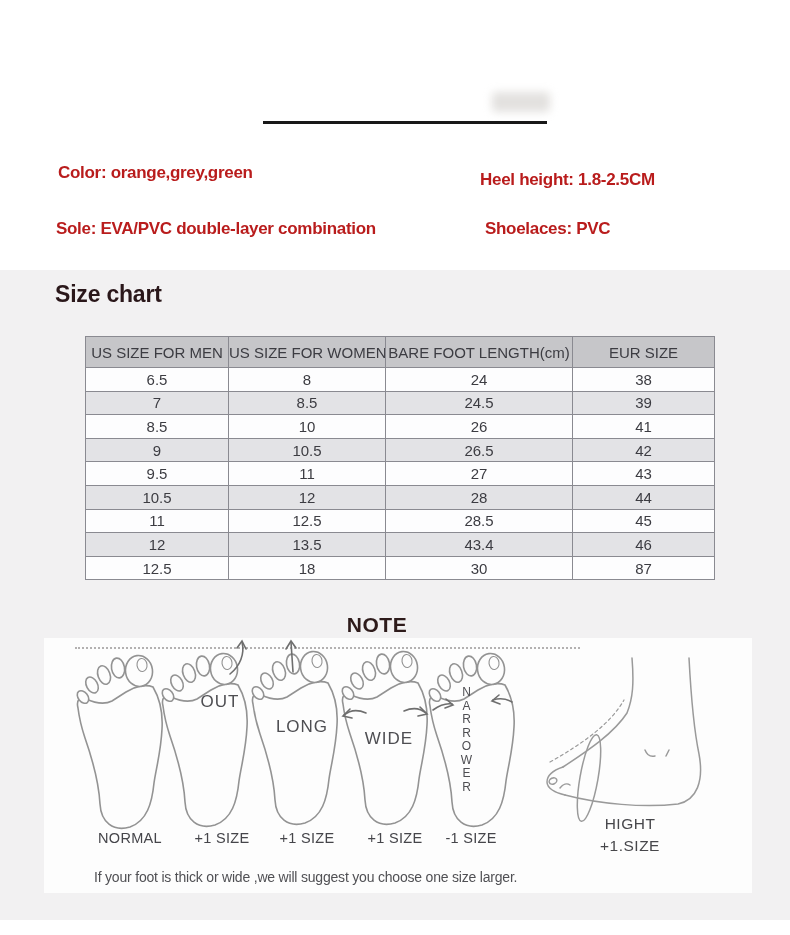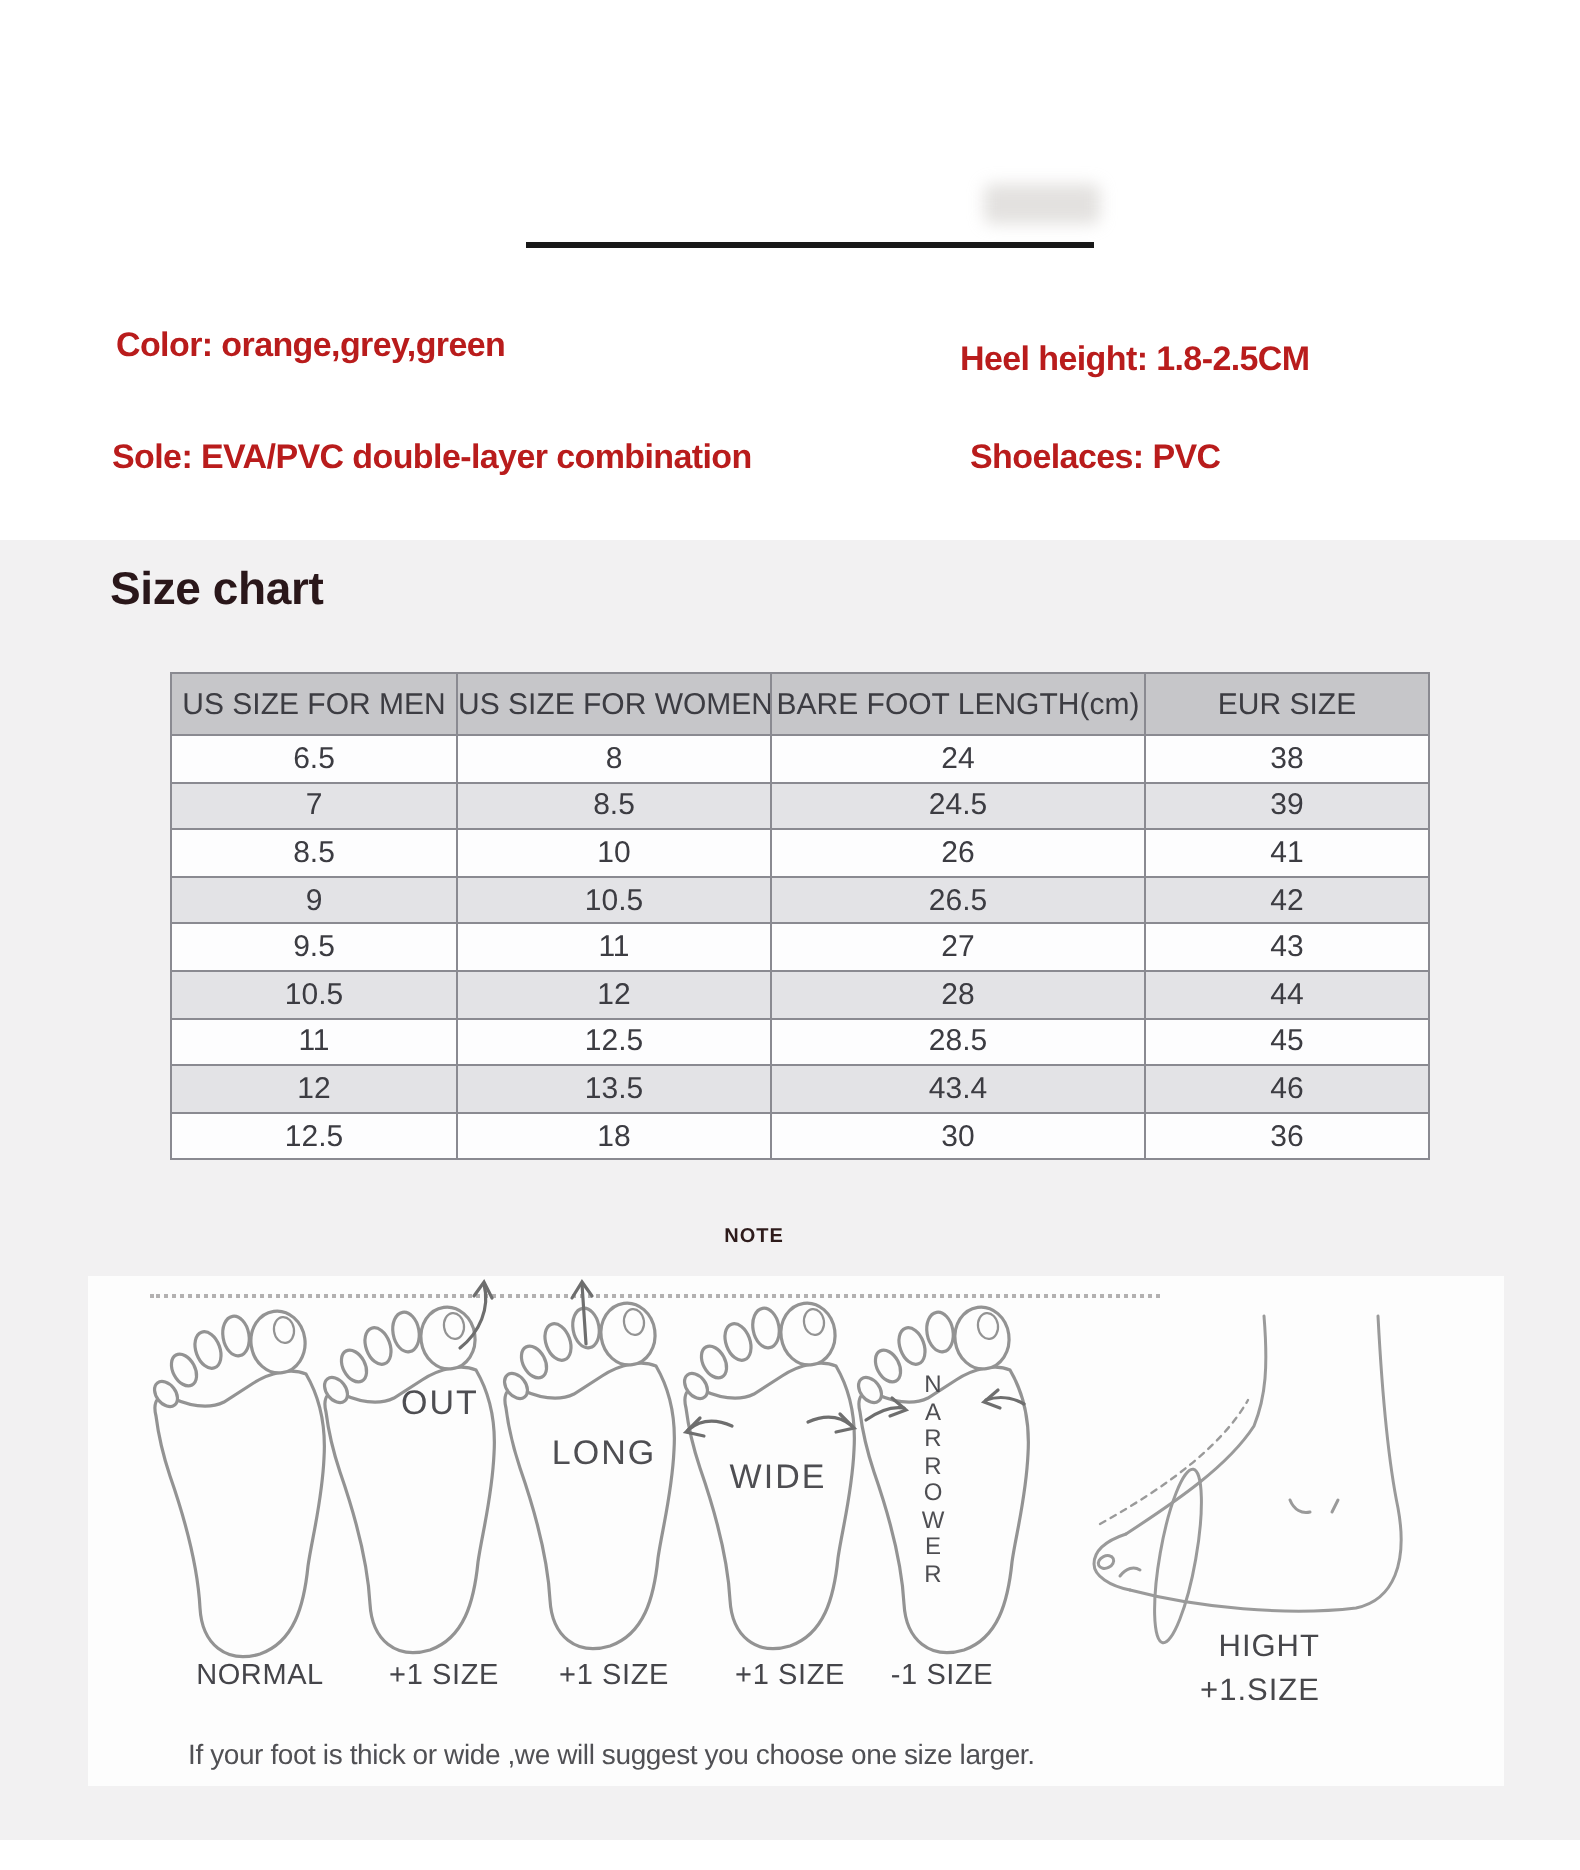--- a/index.html
+++ b/index.html
@@ -43,42 +43,42 @@
   table.size-table th, table.size-table td{
     border:1px solid var(--table-border);
     text-align:center;vertical-align:middle;padding:0;
     font-weight:400;overflow:hidden;white-space:nowrap;
   }
   table.size-table th{height:30px;background:var(--table-header-bg);}
   table.size-table td{height:22.6px;background:#fdfdfe;}
   table.size-table tbody tr:nth-child(even) td{background:var(--table-alt-row);}
   .note-heading{
     position:absolute;left:377px;top:613px;margin:0;transform:translateX(-50%);
-    font-size:10px;font-weight:800;letter-spacing:0.5px;color:#2e1b1b;
+    font-size:21px;font-weight:800;letter-spacing:0.5px;color:#2e1b1b;
   }
   .diagram-panel{position:absolute;left:44px;top:638px;width:708px;height:255px;background:#fdfdfd;}
   .dotted-line{position:absolute;left:31px;top:9px;width:505px;height:0;border-top:2px dotted #b3b1b1;}
   .feet-svg{position:absolute;left:0;top:0;width:708px;height:255px;}
   .flabel{position:absolute;transform:translateX(-50%);font-size:17px;color:#4e4e52;letter-spacing:1px;white-space:nowrap;}
   .flabel-out{left:176px;top:54px;}
   .flabel-long{left:258px;top:79px;}
   .flabel-wide{left:345px;top:91px;}
   .flabel-narrower{
     left:415px;top:48px;transform:none;width:15px;
     font-size:12px;line-height:13.5px;letter-spacing:0;
     word-break:break-all;text-align:center;white-space:normal;
   }
   .cap{position:absolute;top:192px;transform:translateX(-50%);font-size:14.5px;color:#45454a;letter-spacing:0.3px;white-space:nowrap;}
   .cap-1{left:86px;}
   .cap-2{left:178px;}
   .cap-3{left:263px;}
   .cap-4{left:351px;}
   .cap-5{left:427px;}
   .side-caption{position:absolute;left:586px;top:175px;transform:translateX(-50%);
-    font-size:15.5px;line-height:1.45;color:#47474b;text-align:right;letter-spacing:0.5px;white-space:nowrap;}
+    font-size:15.5px;line-height:1.45;color:#47474b;text-align:center;letter-spacing:0.5px;white-space:nowrap;}
   .footnote{position:absolute;left:50px;top:231px;font-size:14px;color:#505054;letter-spacing:-0.2px;white-space:nowrap;}
 </style>
 </head>
 <body>
 
 <div class="page">
 
   <div class="lower-bg"></div>
 
   <div class="title-underline"></div>
@@ -152,21 +152,21 @@
         <tr>
           <td>12</td>
           <td>13.5</td>
           <td>43.4</td>
           <td>46</td>
         </tr>
         <tr>
           <td>12.5</td>
           <td>18</td>
           <td>30</td>
-          <td>36</td>
+          <td>87</td>
         </tr>
       </tbody>
   </table>
 
   <h3 class="note-heading">NOTE</h3>
 
   <div class="diagram-panel">
     <div class="dotted-line"></div>
 
     <svg class="feet-svg" viewBox="0 0 708 255" xmlns="http://www.w3.org/2000/svg">

